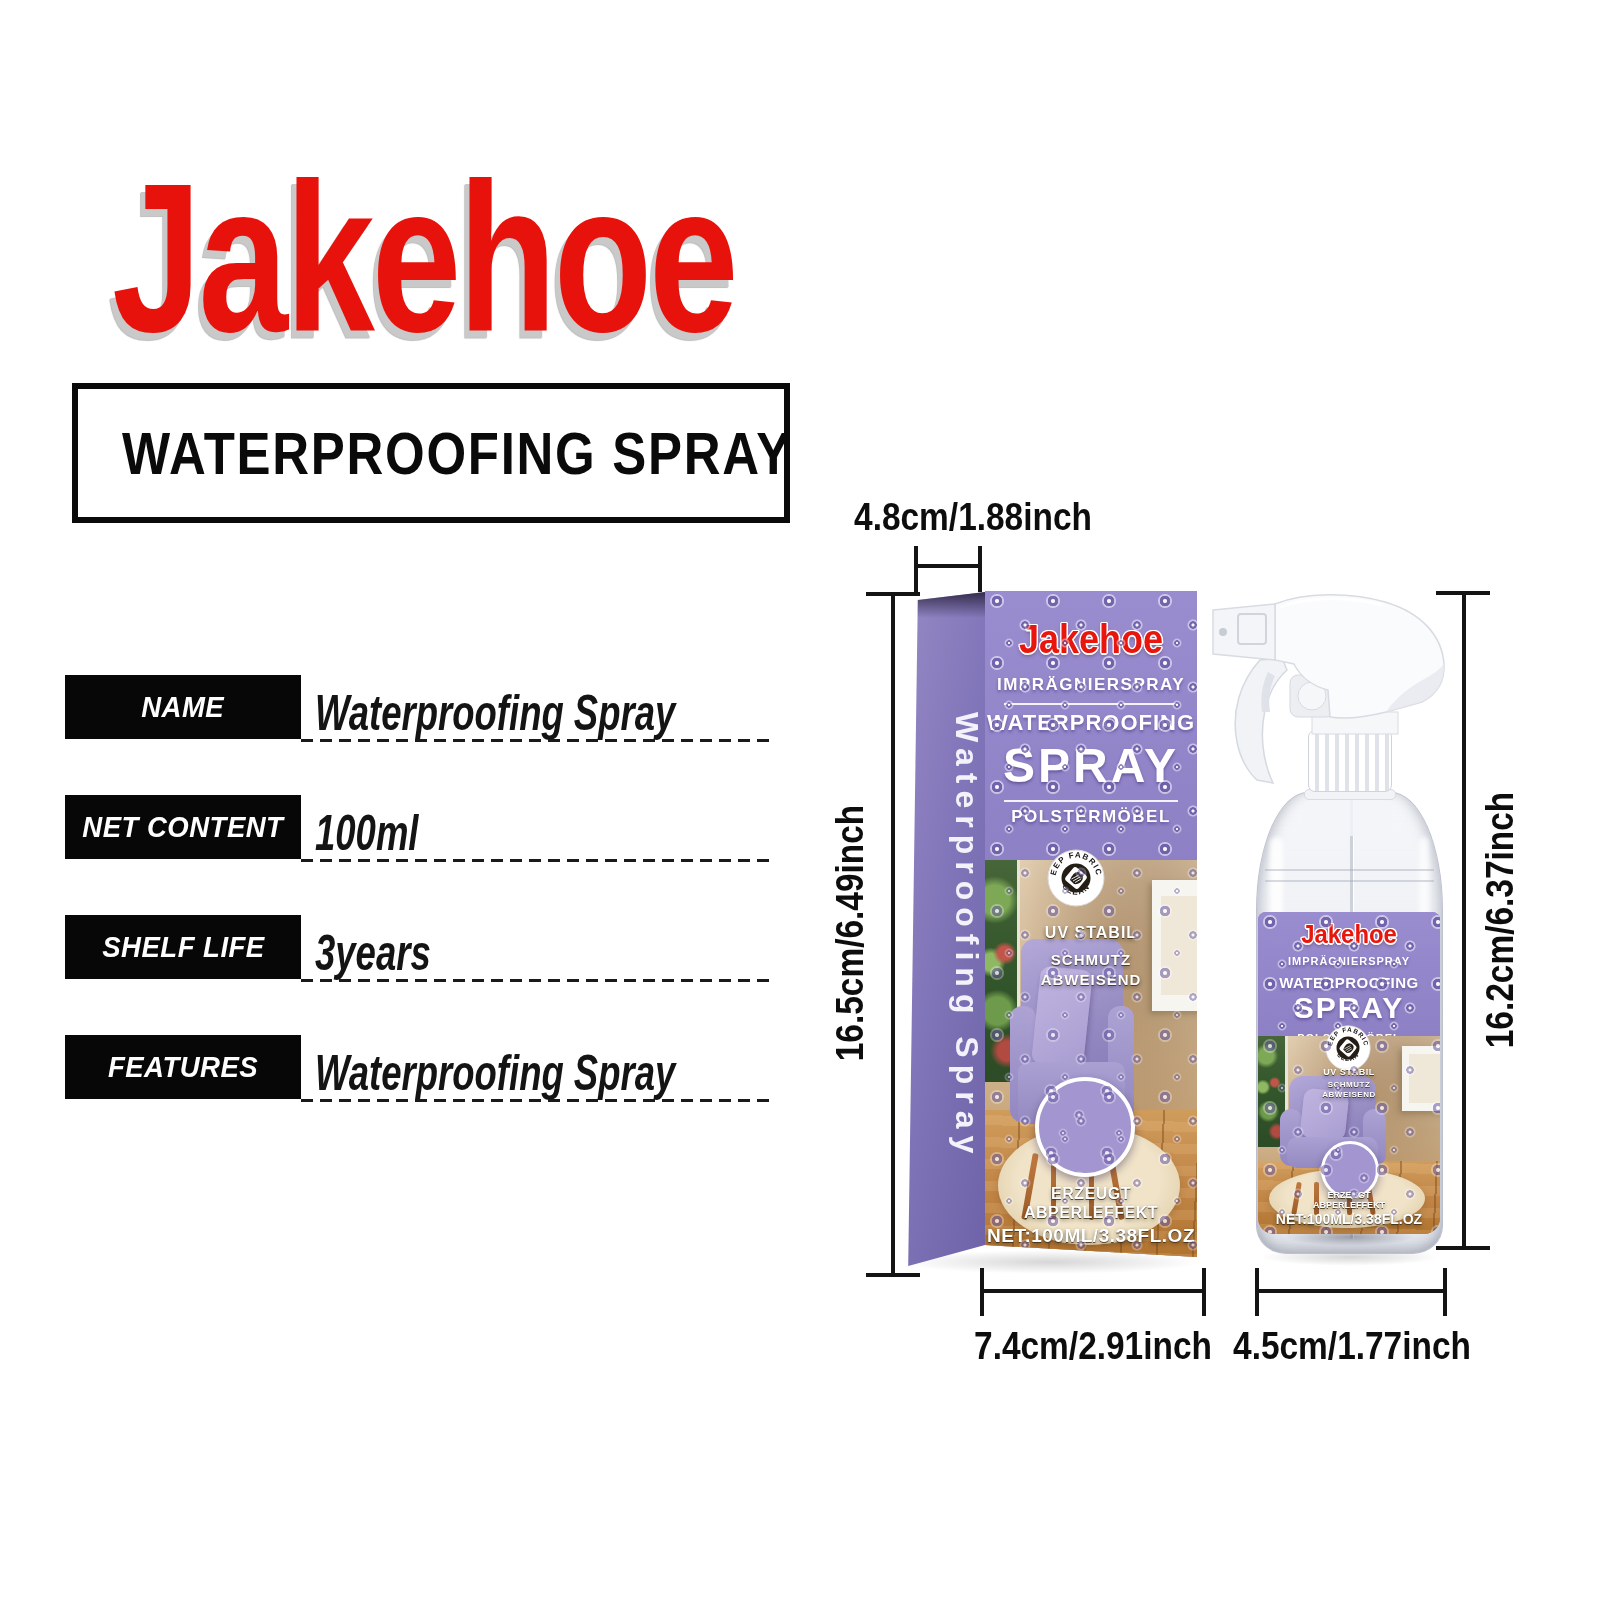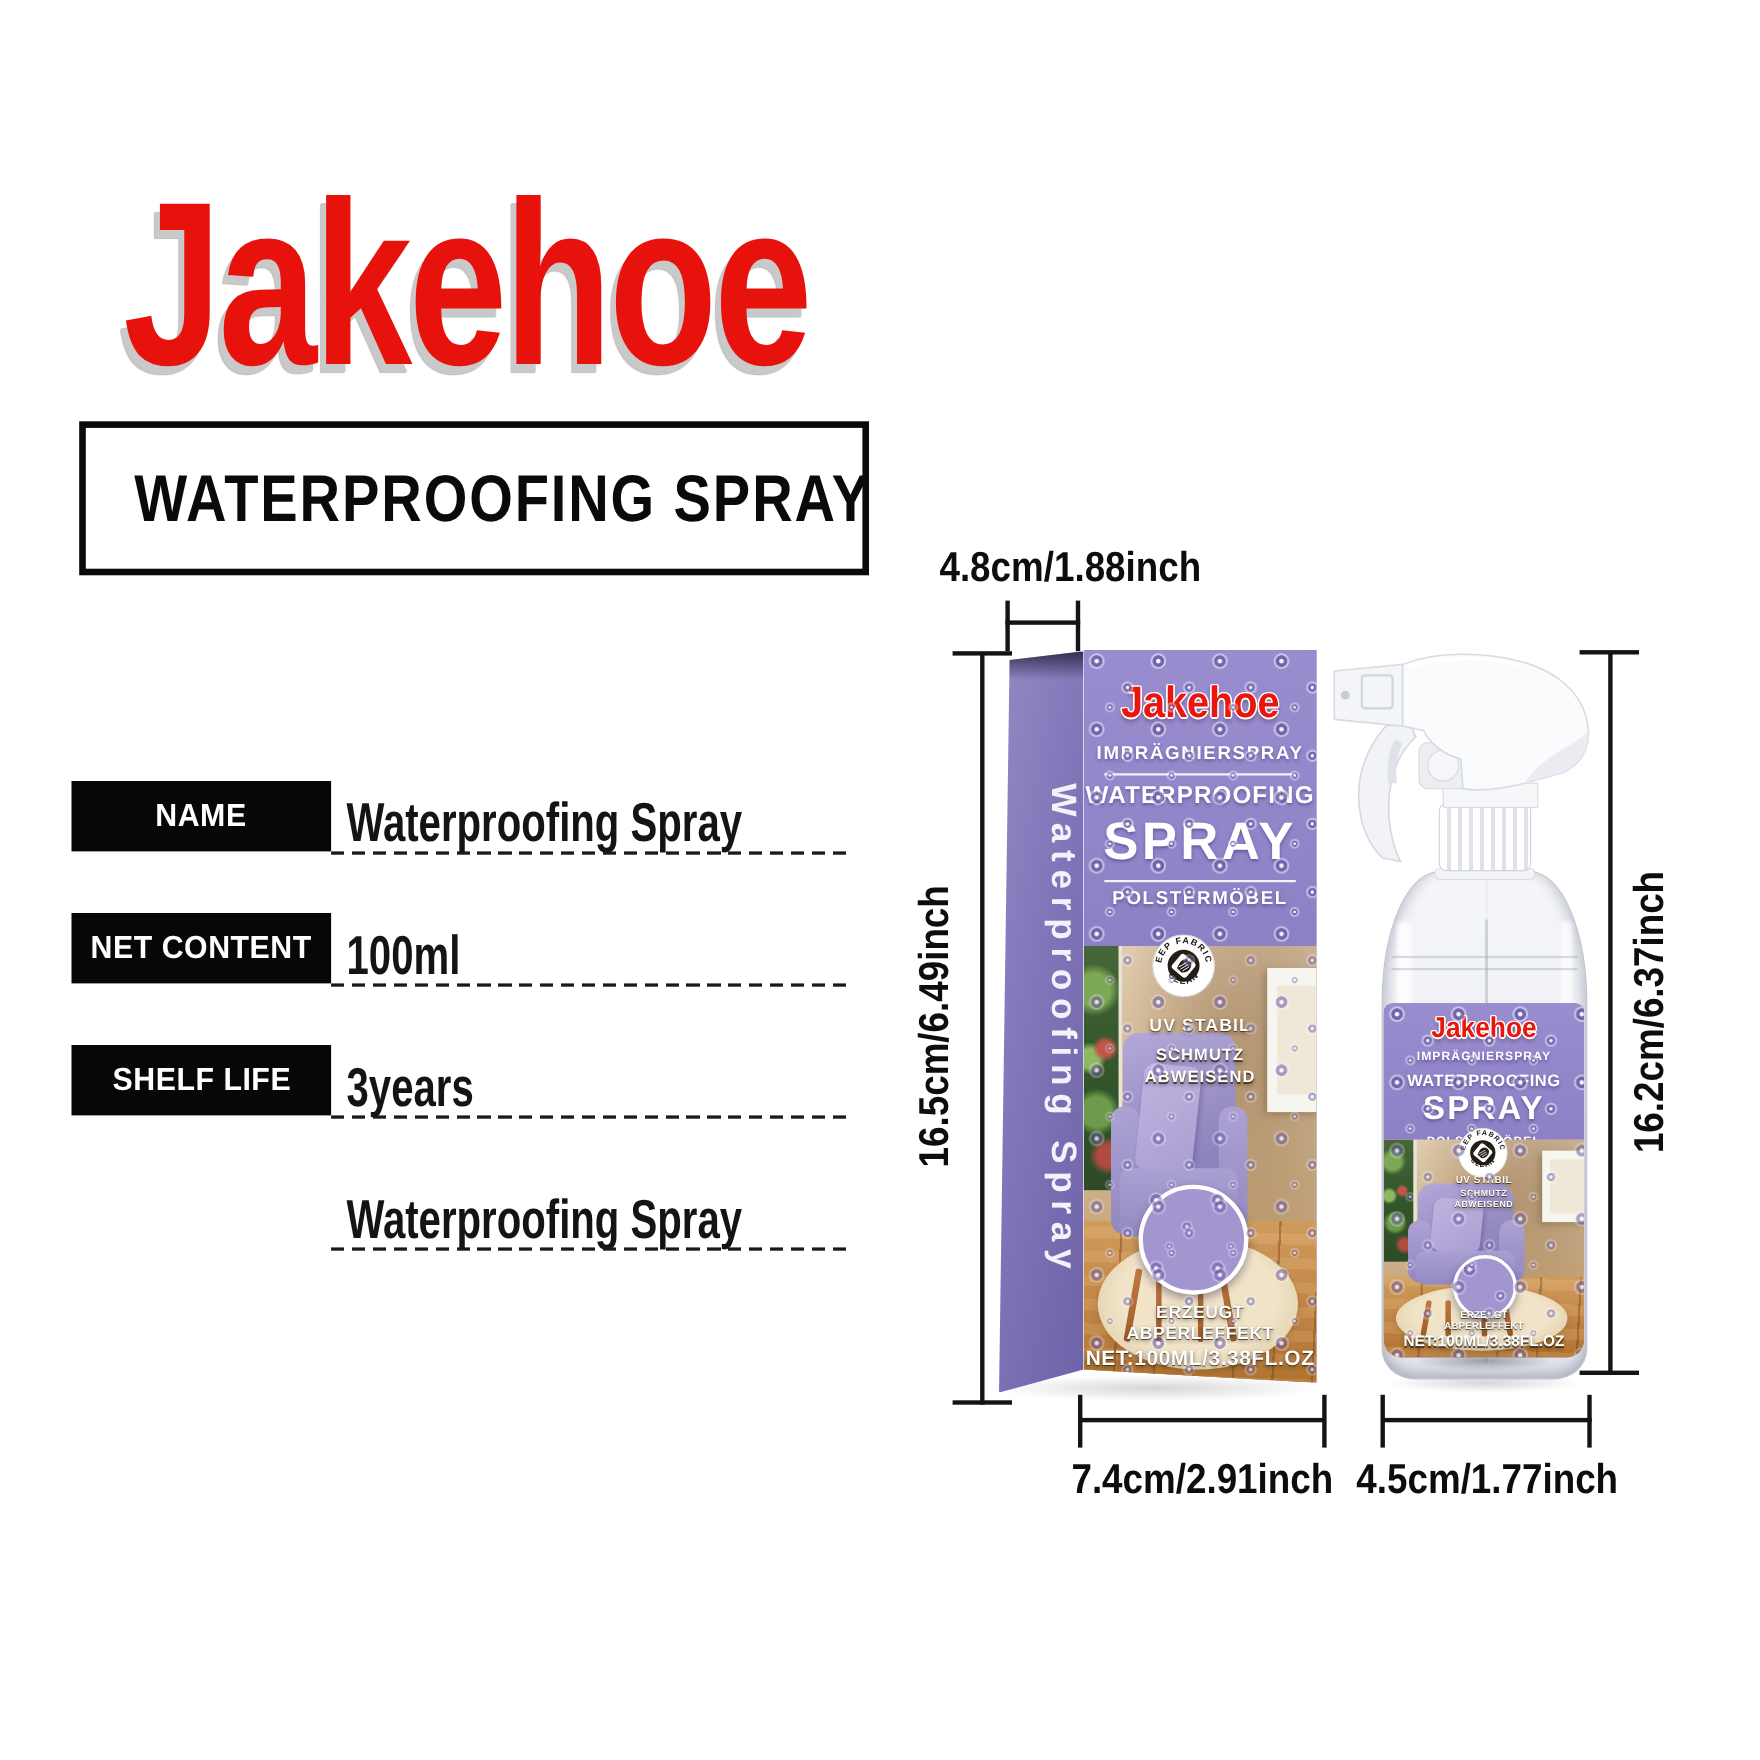--- a/index.html
+++ b/index.html
@@ -13,21 +13,21 @@
         letter-spacing:-4px;color:#e8120c;
         text-shadow:-6px 7px 0 #c9c9c9,-7px 8px 1px #bdbdbd, 1px -1px 0 #ffffff;
         transform:scaleX(.76);transform-origin:left top;}
   .titlebox{left:72px;top:383px;width:718px;height:140px;border:6px solid #0a0a0a;
             box-sizing:border-box;background:#fff;}
   .titlebox span{position:absolute;left:44px;top:50%;transform:translateY(-50%) scaleX(.85);
                  transform-origin:left center;font-size:60px;font-weight:bold;letter-spacing:2px;
                  white-space:nowrap;color:#0a0a0a;}
 
   
-  .specs{left:65px;top:710px;width:706px;}
+  .specs{left:65px;top:675px;width:706px;font-style:italic;}
   .spec-row{position:relative;height:64px;margin-bottom:56px;}
   .spec-box{position:absolute;left:0;top:0;width:236px;height:64px;background:#070707;
             display:flex;align-items:center;justify-content:center;}
   .spec-box span{color:#fff;font-weight:bold;font-size:29px;letter-spacing:.5px;
                  transform:scaleX(.95);white-space:nowrap;}
   .spec-value{position:absolute;left:250px;bottom:1px;font-size:50px;font-weight:bold;
               line-height:1;transform:scaleX(.73);transform-origin:left bottom;
               white-space:nowrap;color:#141414;}
   .spec-dash{position:absolute;left:236px;bottom:-3px;width:470px;height:3px;
              background:repeating-linear-gradient(90deg,#1a1a1a 0 12px,transparent 12px 19px);}
@@ -165,20 +165,23 @@
       <div class="spec-dash"></div>
     </div>
     <div class="spec-row">
       <div class="spec-box">
           <span>SHELF LIFE</span>
         </div>
       <div class="spec-value">3years</div>
       <div class="spec-dash"></div>
     </div>
     <div class="spec-row">
+      <div class="spec-box">
+          <span>FEATURES</span>
+        </div>
       <div class="spec-value">Waterproofing Spray</div>
       <div class="spec-dash"></div>
     </div>
   </div>
 
   <div class="abs dlabel" style="left:973px;top:517px;transform:translate(-50%,-50%) scaleX(.88);">4.8cm/1.88inch</div>
   <div class="abs dline" style="left:914px;top:564px;width:68px;height:4px;"></div>
   <div class="abs dline" style="left:914px;top:546px;width:4px;height:46px;"></div>
   <div class="abs dline" style="left:978px;top:546px;width:4px;height:46px;"></div>
 

